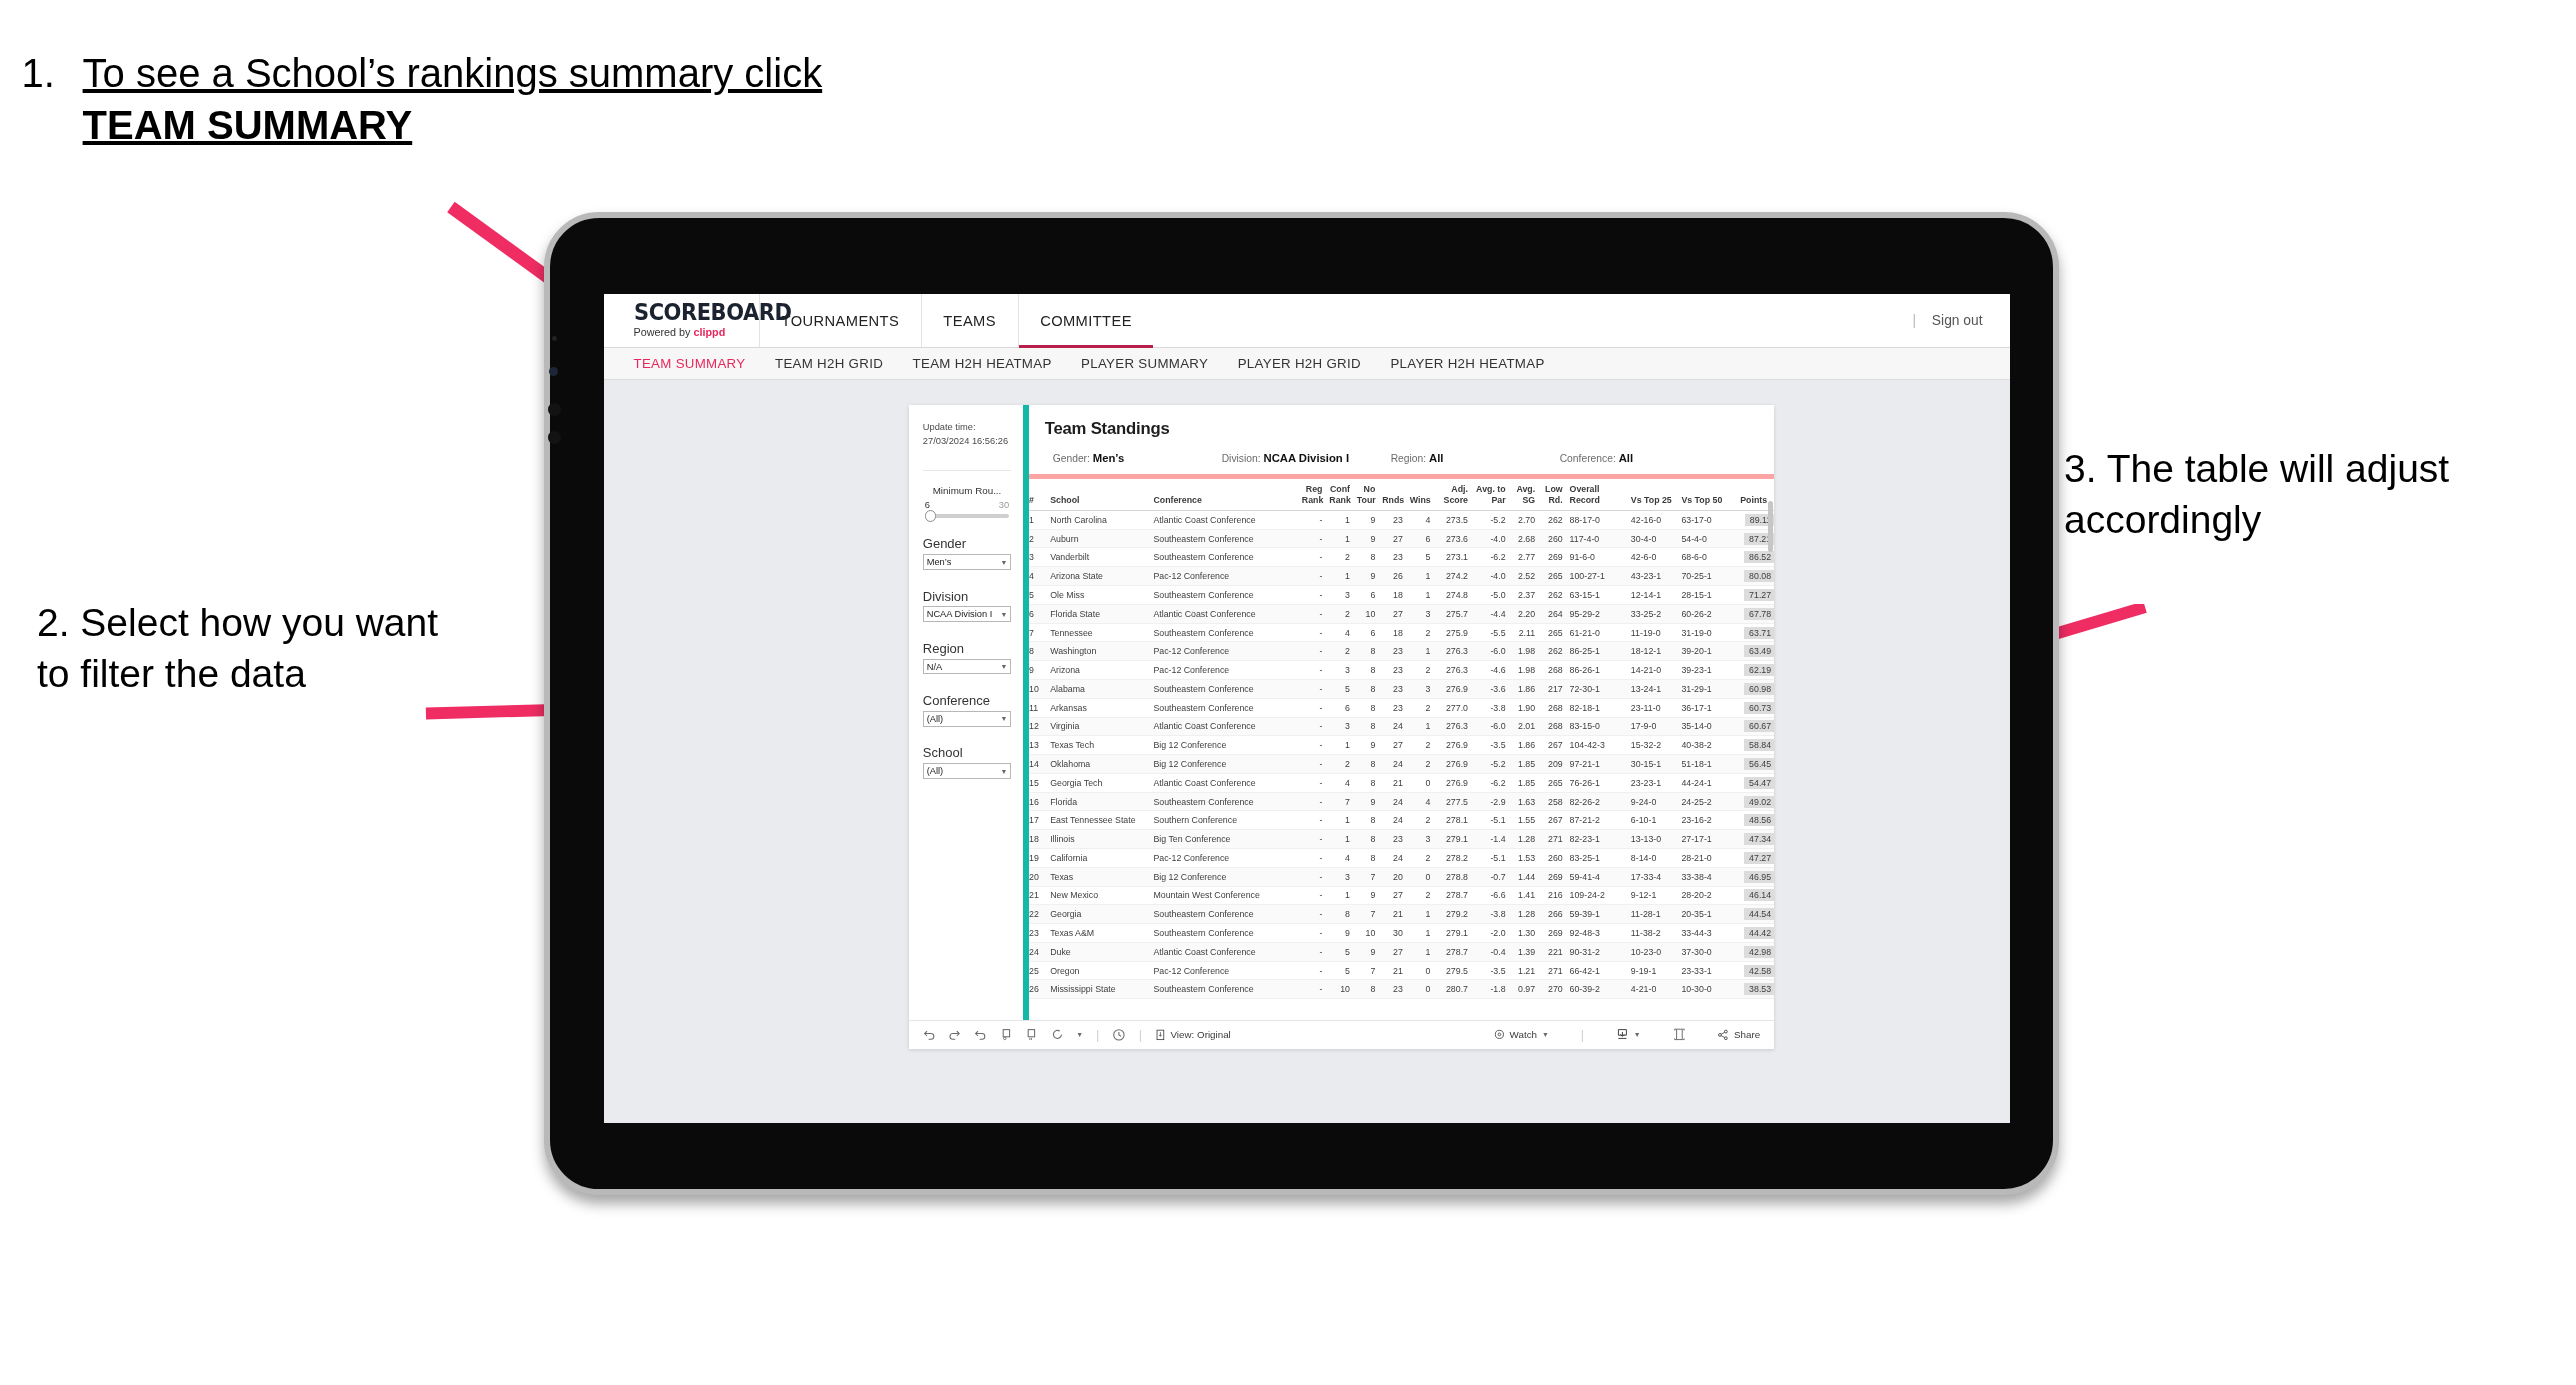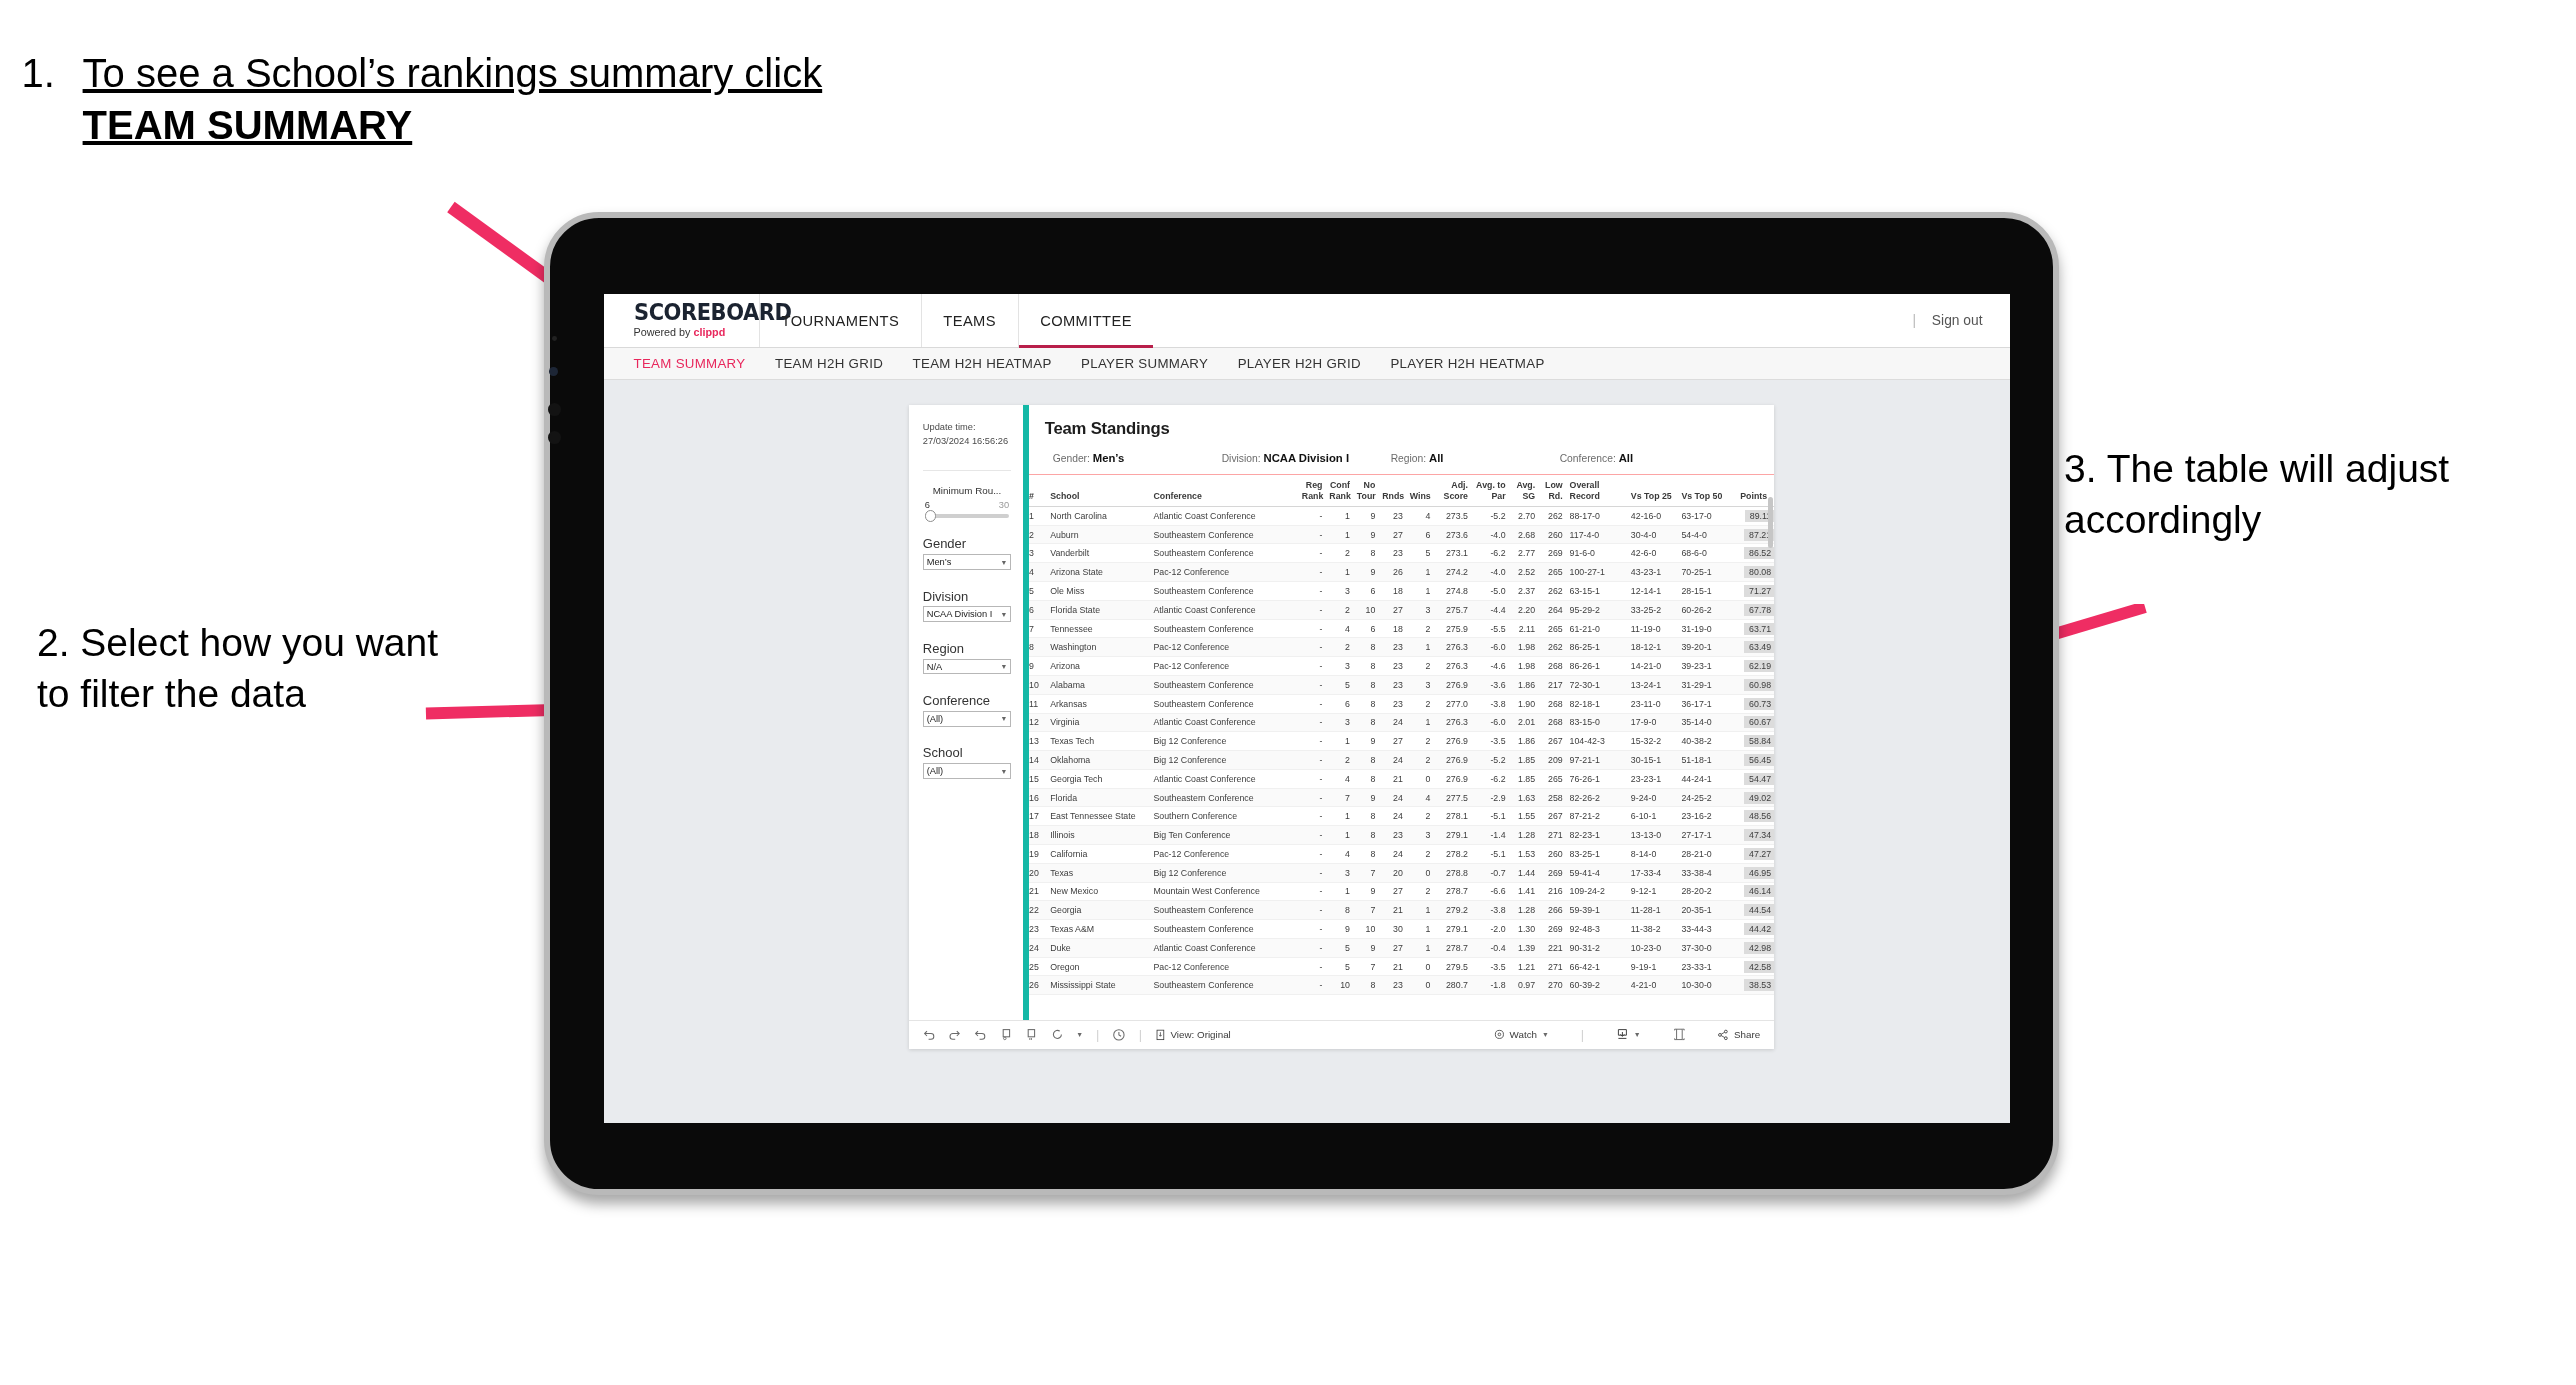--- a/index.html
+++ b/index.html
@@ -10,21 +10,21 @@
     overflow: hidden;
   }
   #slide { position: relative; width: 2576px; height: 1386px; background: #fff; }
 
   
   .annot { position: absolute; color: #000; line-height: 1.30; }
   #annot-1 { left: 21.6px; top: 47px; width: 826px; font-size: 40px; }
   #annot-1 .num { position: absolute; left: 0; top: 0; }
   #annot-1 .body { display: block; margin-left: 61px; text-decoration: underline; }
   #annot-1 .strong { font-weight: bold; }
-  #annot-2 { left: 37px; top: 618px; width: 423px; font-size: 39px; }
+  #annot-2 { left: 37px; top: 598px; width: 423px; font-size: 39px; }
   #annot-3 { left: 2064px; top: 444px; width: 511px; font-size: 39px; }
 
   
   .arrow { position: absolute; }
   #arrow-1 { left: 447px; top: 201px; width: 177px; height: 128px; }
   #arrow-2 { left: 423px; top: 678px; width: 413px; height: 69px; }
   #arrow-3 { left: 1725px; top: 604px; width: 423px; height: 128px; }
 
   
   #tablet {
@@ -114,21 +114,21 @@
   }
   #slider-nums .lo { color: #333; } #slider-nums .hi { color: #9a9a9a; }
   #track { position: relative; height: 3.9px; background: #cfcfcf; border-radius: 2px; margin: 3.9px 2px 0; }
   #thumb {
     position: absolute; left: 0; top: -3.9px; width: 10.8px; height: 11.8px;
     background: #fff; border: 1px solid #8d8d8d; border-radius: 5.9px;
   }
 
   
   #pane { flex: 1; display: flex; flex-direction: column; min-width: 0; }
-  #pane-head { padding: 13.8px 0 10.8px 15.7px; border-bottom: 1px solid #fca5a5; }
+  #pane-head { padding: 13.8px 0 10.8px 15.7px; border-bottom: 5px solid #fca5a5; }
   #pane-title { font-size: 16.7px; font-weight: bold; color: #1d1d1d; letter-spacing: -0.2px; }
   #pane-meta { display: flex; margin-top: 12.8px; font-size: 10.3px; color: #6b6b6b; }
   #pane-meta .m { width: 169px; padding-left: 8px; }
   #pane-meta .m b { color: #111; font-size: 11.3px; font-weight: bold; }
 
   
   #tablewrap { flex: 1; position: relative; overflow: hidden; }
   table { border-collapse: collapse; width: 100%; table-layout: fixed; }
   thead th {
     font-size: 8.8px; font-weight: bold; color: #3a3a3a;

